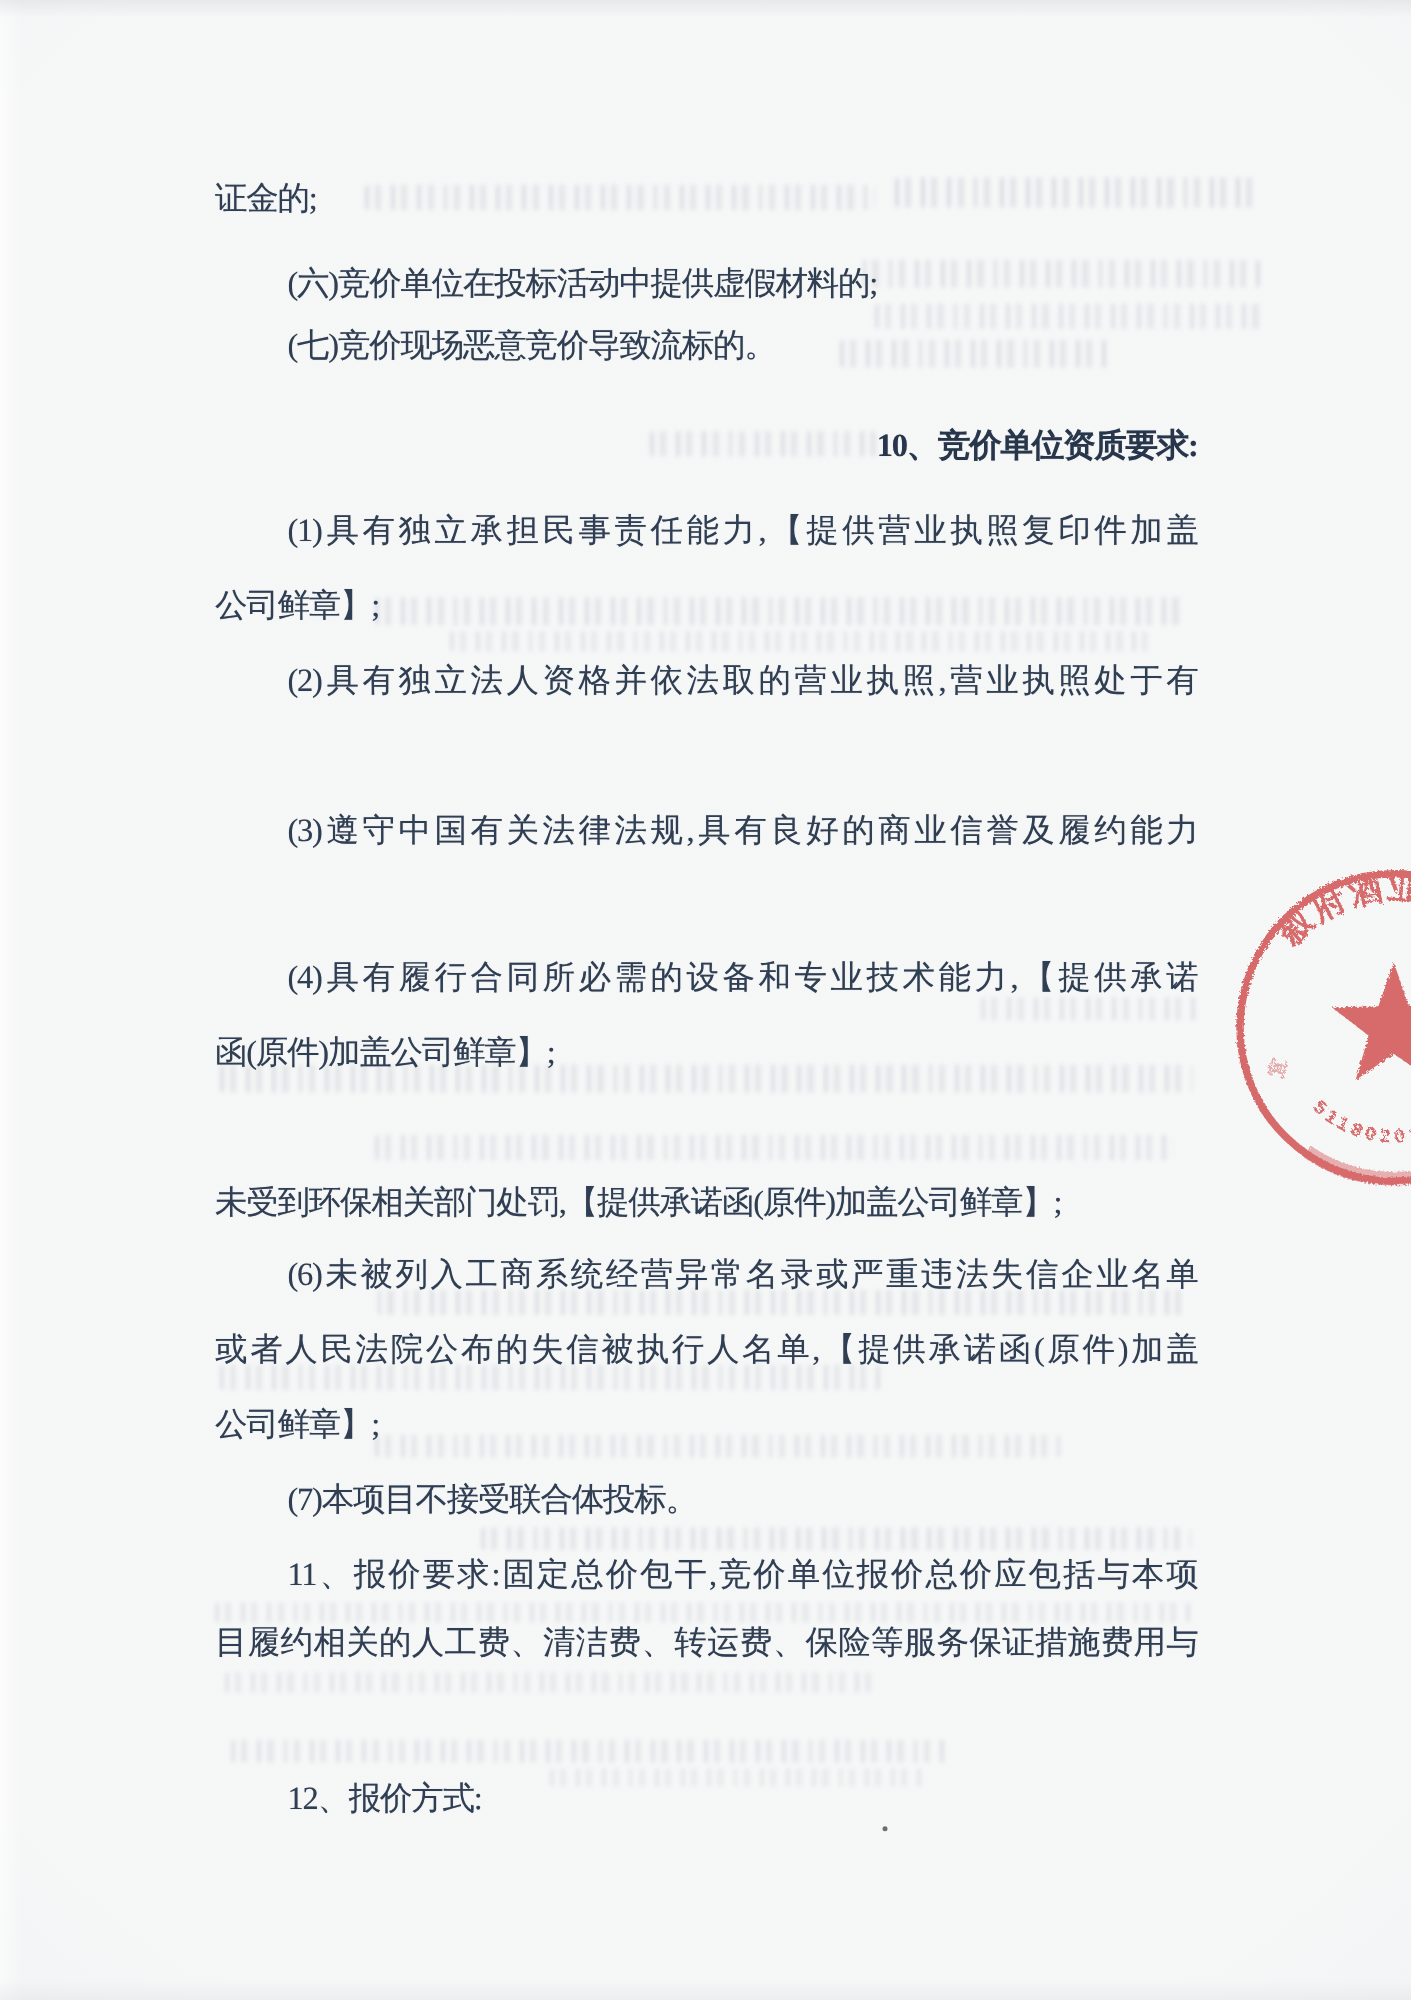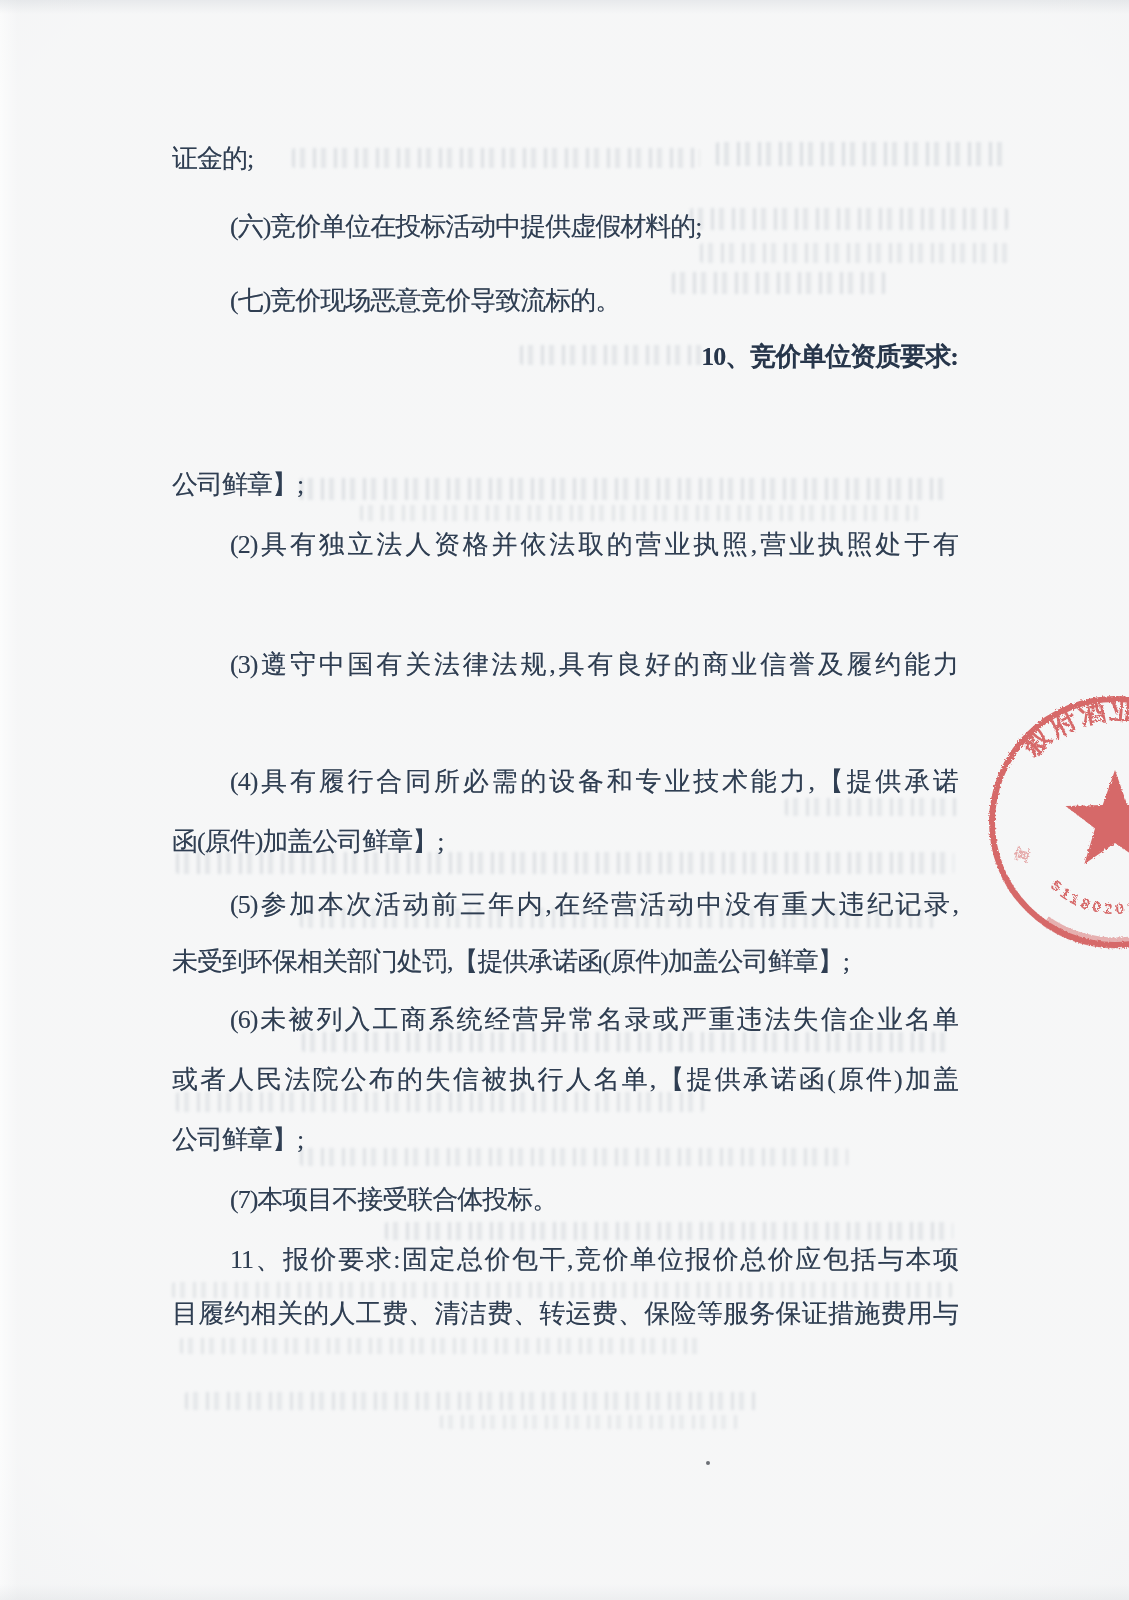--- a/index.html
+++ b/index.html
@@ -78,35 +78,36 @@
   <div class="smudge" style="left:176px;top:1092px;width:528px;height:20px;opacity:.45"></div>
   <div class="smudge" style="left:300px;top:1148px;width:548px;height:18px;opacity:.45"></div>
   <div class="smudge" style="left:385px;top:1222px;width:568px;height:18px;opacity:.50"></div>
   <div class="smudge" style="left:172px;top:1282px;width:780px;height:16px;opacity:.40"></div>
   <div class="smudge" style="left:180px;top:1338px;width:520px;height:16px;opacity:.40"></div>
   <div class="smudge" style="left:185px;top:1392px;width:574px;height:18px;opacity:.45"></div>
   <div class="smudge" style="left:440px;top:1415px;width:298px;height:14px;opacity:.35"></div>
 
   <div class="ln" style="top:142px">证金的;</div>
   <div class="ln indent" style="top:210px">(六)竞价单位在投标活动中提供虚假材料的;</div>
-  <div class="ln indent" style="top:284px">(七)竞价现场恶意竞价导致流标的。</div>
+  <div class="ln indent" style="top:260px">(七)竞价现场恶意竞价导致流标的。</div>
   <div class="ln indent bold" style="top:340px">10、竞价单位资质要求:</div>
+  <div class="ln indent fill" style="top:408px">(1)具有独立承担民事责任能力,【提供营业执照复印件加盖</div>
   <div class="ln" style="top:468px">公司鲜章】;</div>
   <div class="ln indent fill" style="top:528px">(2)具有独立法人资格并依法取的营业执照,营业执照处于有</div>
   <div class="ln indent fill" style="top:648px">(3)遵守中国有关法律法规,具有良好的商业信誉及履约能力</div>
   <div class="ln indent fill" style="top:765px">(4)具有履行合同所必需的设备和专业技术能力,【提供承诺</div>
   <div class="ln" style="top:825px">函(原件)加盖公司鲜章】;</div>
-  <div class="ln indent fill" style="top:888px">(5)参加本次活动前三年内,在经营活动中没有重大违纪记录,</div>
   <div class="ln" style="top:945px">未受到环保相关部门处罚,【提供承诺函(原件)加盖公司鲜章】;</div>
   <div class="ln indent fill" style="top:1003px">(6)未被列入工商系统经营异常名录或严重违法失信企业名单</div>
   <div class="ln fill" style="top:1063px">或者人民法院公布的失信被执行人名单,【提供承诺函(原件)加盖</div>
   <div class="ln" style="top:1123px">公司鲜章】;</div>
   <div class="ln indent" style="top:1183px">(7)本项目不接受联合体投标。</div>
   <div class="ln indent fill" style="top:1243px">11、报价要求:固定总价包干,竞价单位报价总价应包括与本项</div>
   <div class="ln fill" style="top:1297px">目履约相关的人工费、清洁费、转运费、保险等服务保证措施费用与</div>
+  <div class="ln indent" style="top:1422px">12、报价方式:</div>
 
   <svg class="stamp" width="154" height="270" viewBox="0 0 154 270">
     <defs>
       <filter id="rough" x="-25%" y="-25%" width="150%" height="150%">
         <feTurbulence type="fractalNoise" baseFrequency="0.55" numOctaves="2" result="n"></feTurbulence>
         <feDisplacementMap in="SourceGraphic" in2="n" scale="4"></feDisplacementMap>
       </filter>
       <path id="arcTop" d="M 37.4 128 A 103 103 0 0 1 242.6 128" fill="none"></path>
       <path id="arcBottom" d="M 69.5 196 A 92 92 0 0 0 186 216.7" fill="none"></path>
     </defs>

